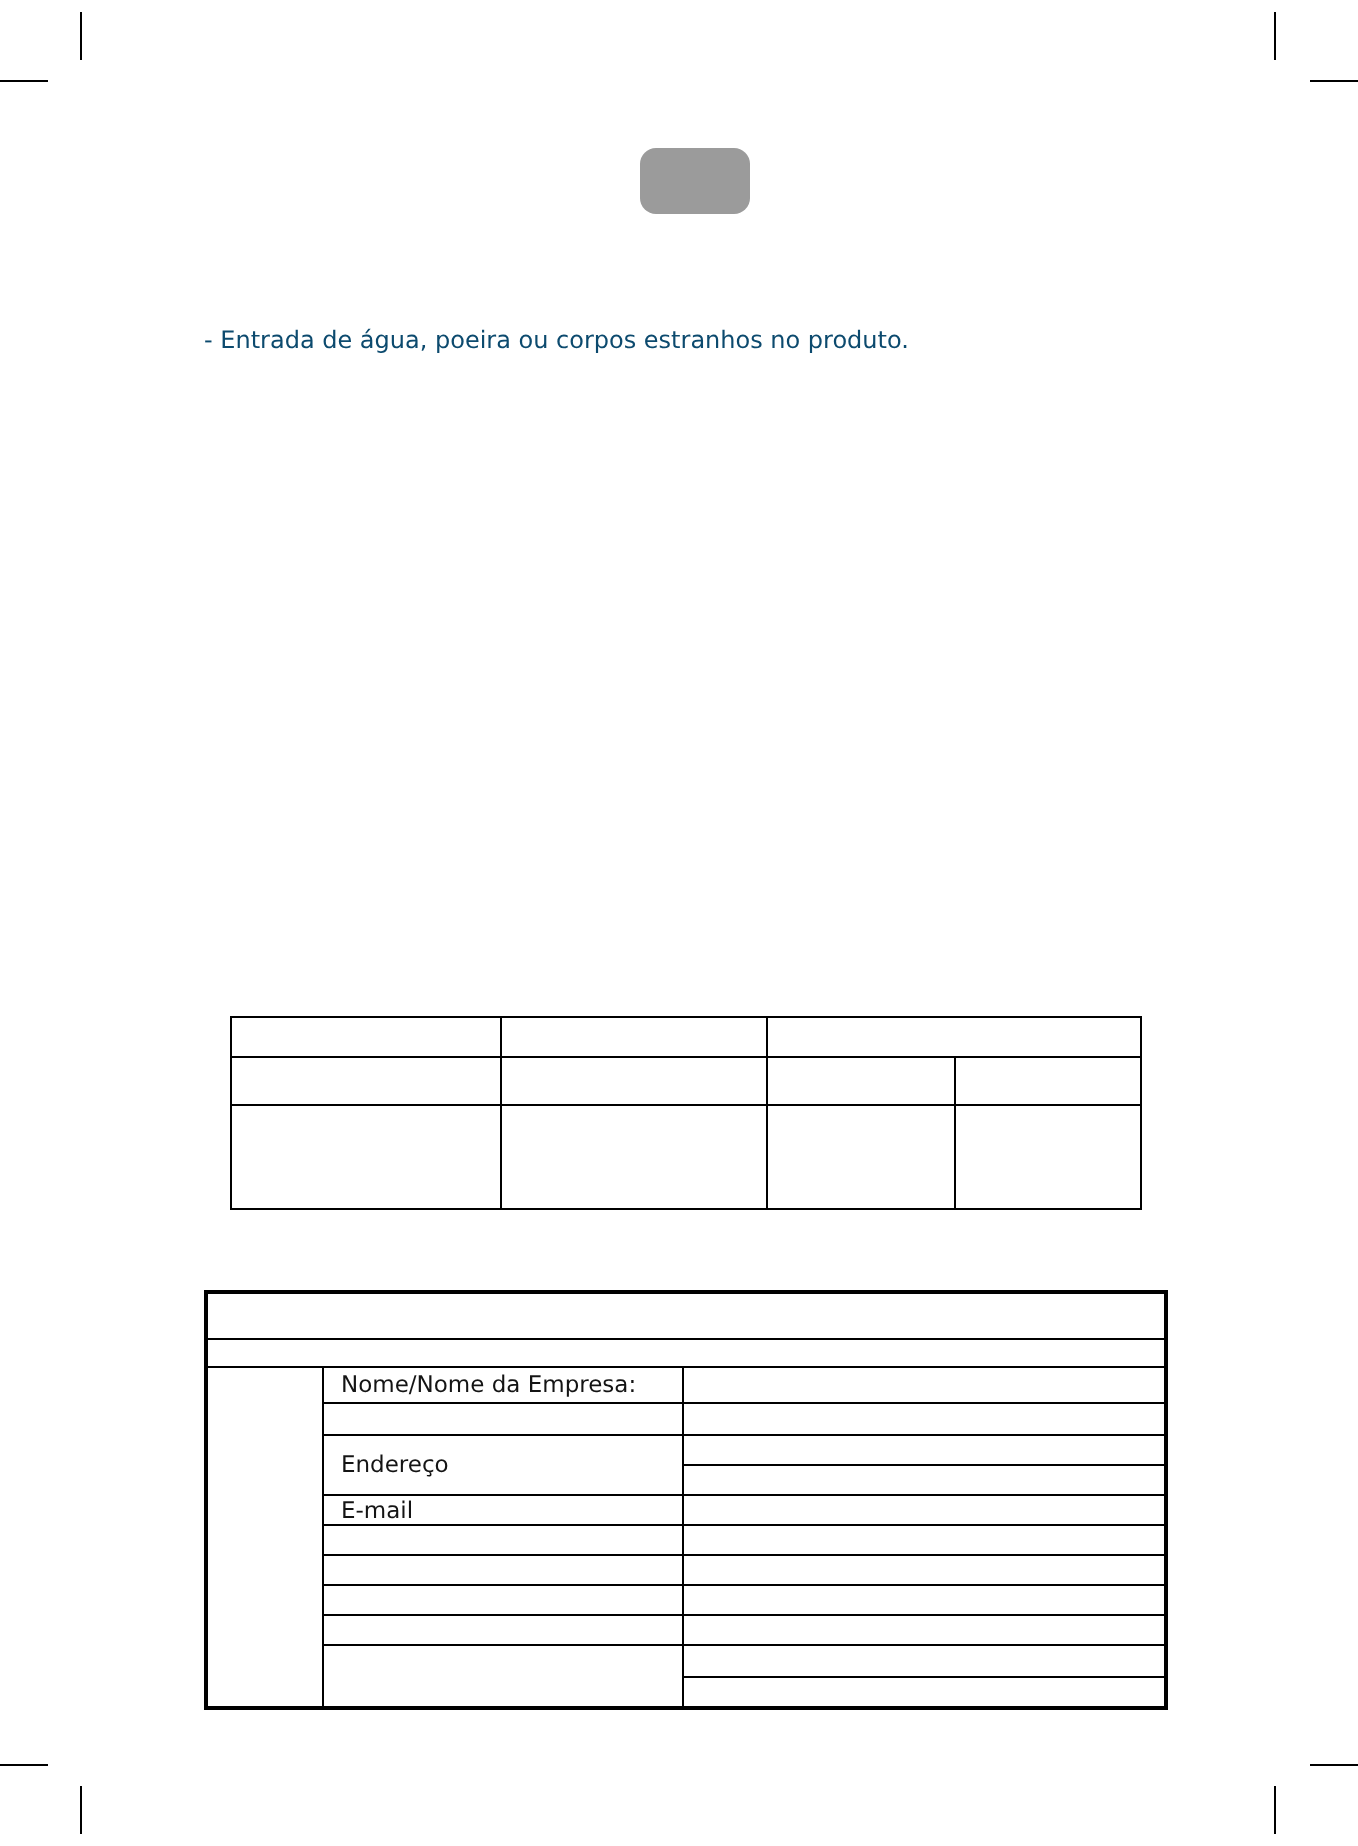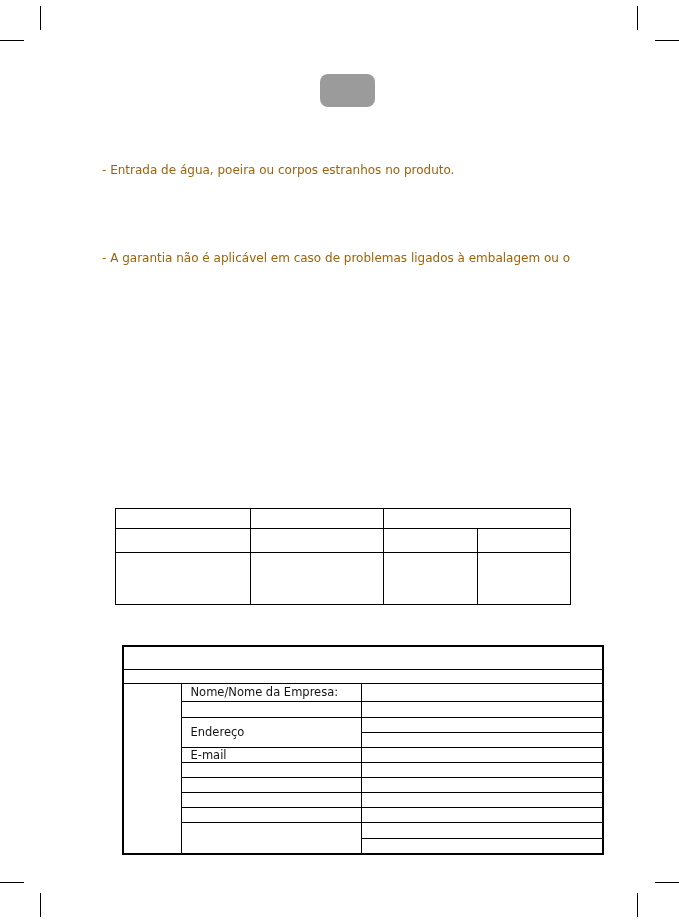--- a/index.html
+++ b/index.html
@@ -13,29 +13,29 @@
 
   .crop { position:absolute; background:#000000; }
 
   .badge {
     position:absolute; left:320px; top:74px; width:55px; height:33px;
     border-radius:8px; background:#9b9b9b;
   }
 
   .para {
     position:absolute; left:102px; font-size:12px; line-height:15px;
-    white-space:nowrap; color:#a16207;
+    white-space:nowrap; color:#0c4a6e;
   }
 
   table { border-collapse:collapse; table-layout:fixed; }
 
   .t1 { position:absolute; left:115px; top:508px; }
   .t1 td { border:1px solid #000000; }
 
-  .t2 { position:absolute; left:102px; top:645px; border:2px solid #000000;margin-left:20px; }
+  .t2 { position:absolute; left:102px; top:645px; border:2px solid #000000; }
   .t2 td {
     border:1px solid #000000; font-size:11.5px; color:#141414;
     padding:0 2px 0 9px; vertical-align:middle; overflow:hidden; white-space:nowrap;
   }
   .t2 td.nolabel { padding:0; }
 </style>
 </head>
 <body>
 
 <div class="page">
@@ -45,21 +45,20 @@
   <div class="crop" style="left:637px;top:6px;width:1px;height:24px"></div>
   <div class="crop" style="left:655px;top:40px;width:24px;height:1px"></div>
   <div class="crop" style="left:0;top:882px;width:24px;height:1px"></div>
   <div class="crop" style="left:40px;top:893px;width:1px;height:24px"></div>
   <div class="crop" style="left:655px;top:882px;width:24px;height:1px"></div>
   <div class="crop" style="left:637px;top:893px;width:1px;height:24px"></div>
 
   <div class="badge" style="background: rgb(155, 155, 155);"></div>
 
   <div class="para" style="top:163px">- Entrada de água, poeira ou corpos estranhos no produto.</div>
-  <div class="para" style="top:251px">- A garantia não é aplicável em caso de problemas ligados à embalagem ou o</div>
 
   <table class="t1">
     <colgroup>
       <col style="width:135px">
         <col style="width:133px">
       <col style="width:94px">
         <col style="width:93px">
     </colgroup>
     <tbody>
         <tr style="height:20px">

